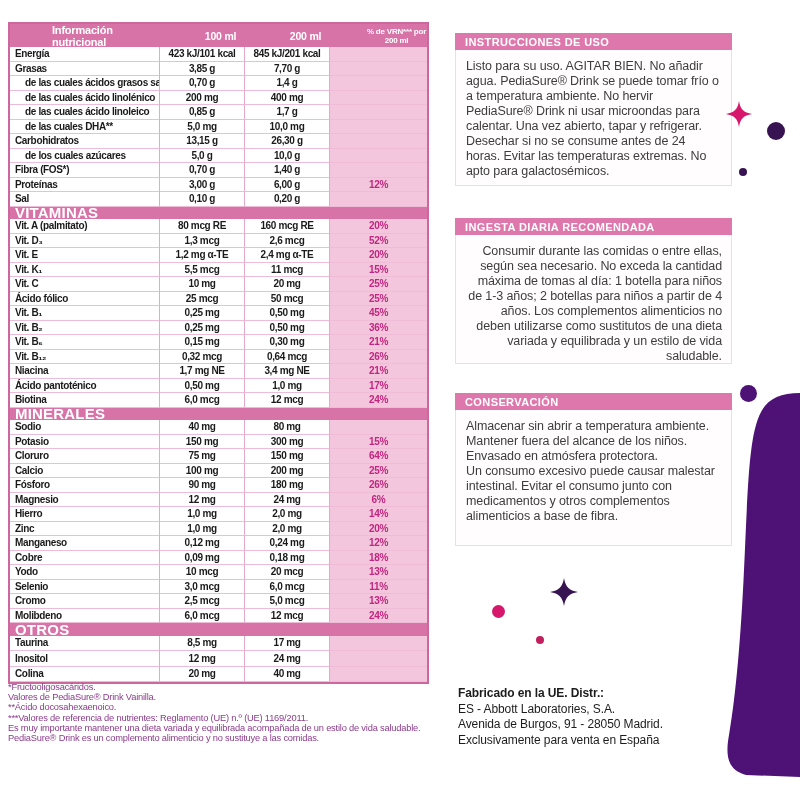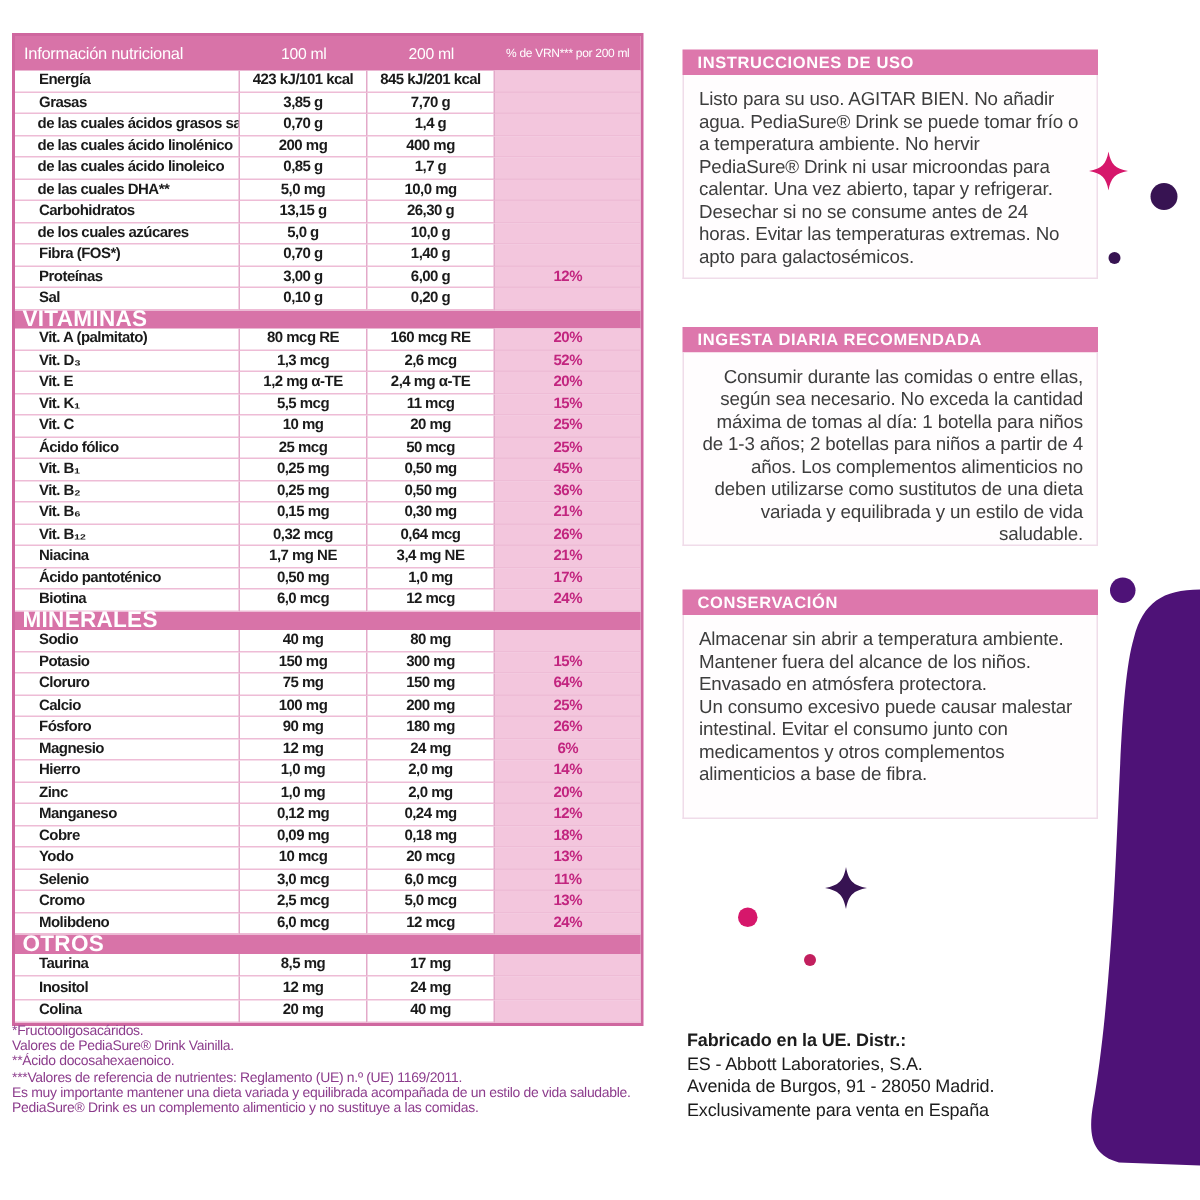--- a/index.html
+++ b/index.html
@@ -5,30 +5,30 @@
   * { margin:0; padding:0; box-sizing:border-box; }
   html,body { width:800px; height:800px; background:#ffffff; overflow:hidden;
     font-family:"Liberation Sans","DejaVu Sans",sans-serif; }
   .sheet { position:relative; width:800px; height:800px; background:#fff; }
 
   
   .nutri { position:absolute; left:8px; top:22px; width:421px;
     border:2px solid #cf679f; background:#fff; }
   .thead { display:grid; grid-template-columns:150px 85px 85px 1fr;
     background:#d873a8; height:23px; align-items:center; }
-  .thead .h { color:#fff; font-weight:normal; text-align:center; letter-spacing:-0.2px; }
+  .thead .h { color:#fff; font-weight:bold; text-align:center; letter-spacing:-0.2px;margin-left:36px; }
   .thead .h.title { text-align:left; padding-left:6px; font-size:11px; }
   .thead .h.unit { font-size:10.5px; }
   .thead .h.vrn-h { font-size:8px; }
   .trow { display:grid; grid-template-columns:150px 85px 85px 1fr; height:14.5px; }
   .trow.otros-row { height:15.5px; }
   .c { font-size:10px; font-weight:bold; color:#1a1a1a; letter-spacing:-0.35px;
     display:flex; align-items:center; justify-content:center;
     border-bottom:1px solid #eebcd6; border-right:1px solid #e3a9c9; overflow:hidden; white-space:nowrap; }
-  .c.lbl { justify-content:flex-start; padding-left:16px; }
+  .c.lbl { justify-content:flex-start; padding-left:5px; }
   .c.lbl.indent { padding-left:15px; }
   .c.vrn { background:#f3c6dd; border-right:none; color:#c2257f; }
   .section-bar { height:12.5px; background:#d873a8; color:#fff; font-size:15px;
     font-weight:bold; letter-spacing:0.2px; display:flex; align-items:center; padding-left:5px; }
 
   
   .footnotes { position:absolute; left:8px; top:682px; width:436px;
     color:#8c3c8c; font-size:9.3px; line-height:10.2px; letter-spacing:-0.2px; }
 
   

